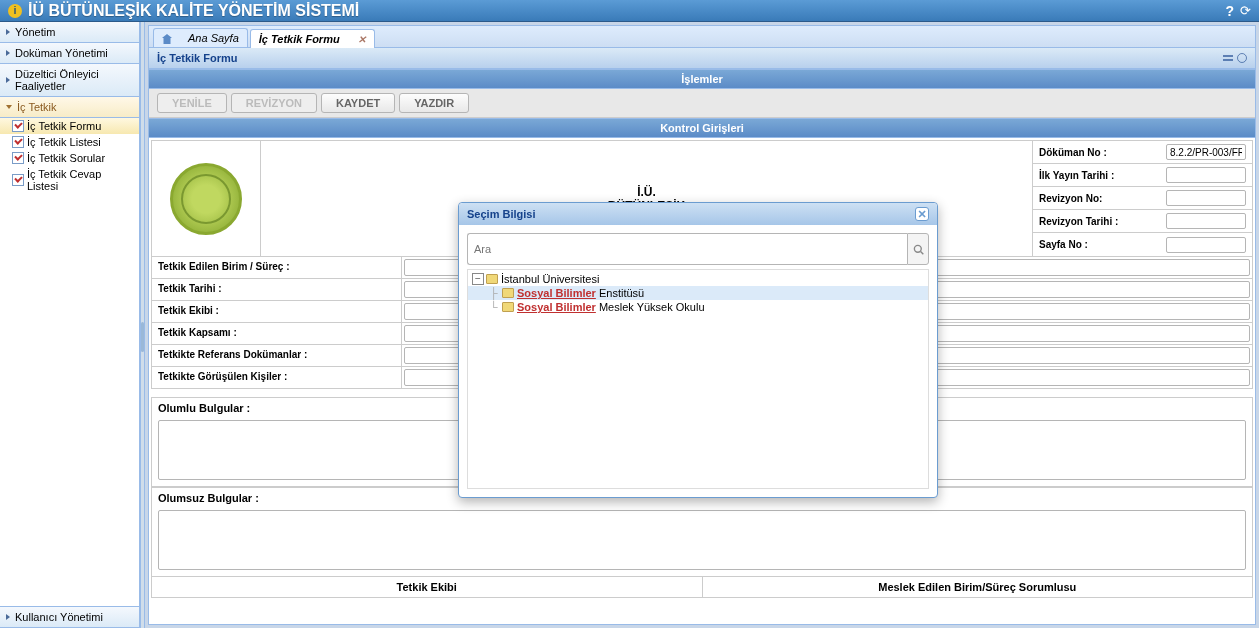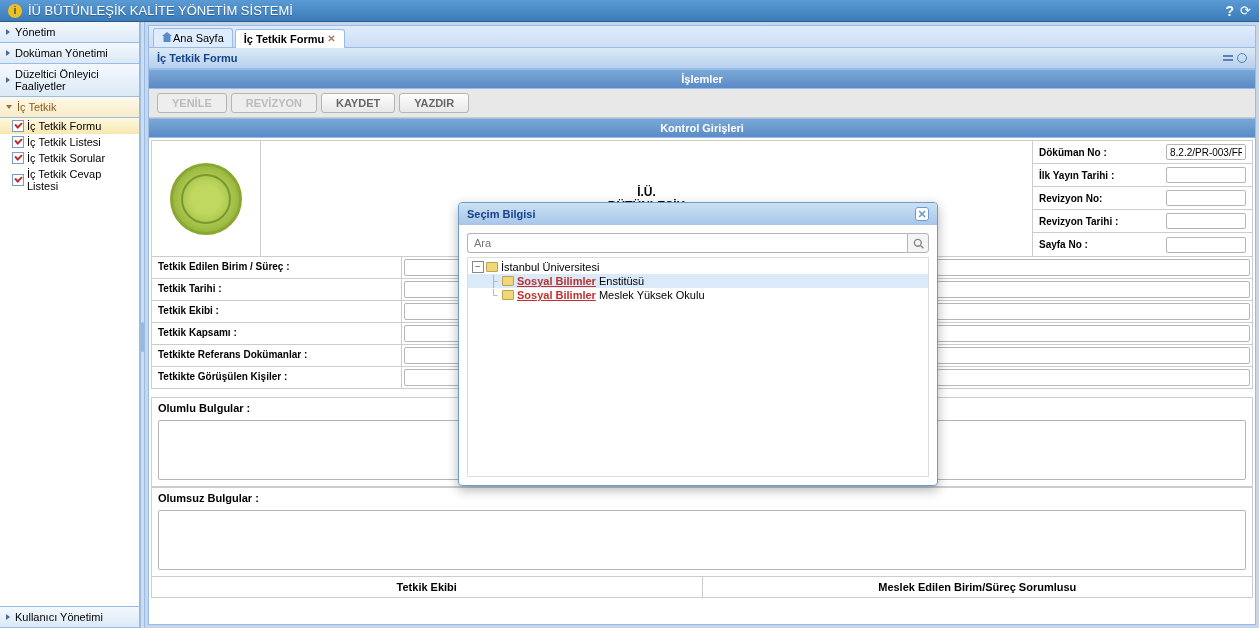--- a/index.html
+++ b/index.html
@@ -1,21 +1,21 @@
 <!DOCTYPE html>
 <html><head>
 <meta charset="utf-8">
 <style>
 * { box-sizing: border-box; margin: 0; padding: 0; }
 body { font-family: Arial, Helvetica, sans-serif; font-size: 11px; background: #e6e6e6; overflow: hidden; width: 1259px; height: 628px; position: relative; }
 
 
 .app-header { height: 22px; background: linear-gradient(to bottom, #5b9bd5 0%, #4a8bc7 50%, #3a7bb8 100%); display: flex; align-items: center; padding: 0 8px; color: #fff; border-bottom: 1px solid #2c5a8a; }
 .app-header .logo { width: 14px; height: 14px; background: #f0c020; border-radius: 50%; margin-right: 6px; display:flex;align-items:center;justify-content:center;font-size:9px;color:#1a4a7a;font-weight:bold; }
-.app-header .title { font-weight: normal; font-size: 13px; flex: 1; text-shadow: 0 1px 1px rgba(0,0,0,0.3); }
+.app-header .title { font-weight: bold; font-size: 16px; flex: 1; text-shadow: 0 1px 1px rgba(0,0,0,0.3); }
 .app-header .help-icon { color: #fff; font-size: 14px; margin-right: 6px; font-weight: bold; cursor: pointer; }
 .app-header .refresh-icon { color: #fff; font-size: 13px; cursor: pointer; }
 
 
 .layout { display: flex; height: calc(100% - 22px); }
 .sidebar { width: 140px; background: #fff; border-right: 1px solid #99bbe8; display:flex; flex-direction:column; }
 .sidebar-top { flex:1; overflow:auto; }
 .sidebar-bottom { border-top:1px solid #99bbe8; }
 .accordion-header { background: linear-gradient(to bottom, #f4f8fd 0%, #dbeaf7 100%); border-bottom: 1px solid #99bbe8; padding: 4px 6px; font-size: 11px; cursor: pointer; display:flex; align-items:center; }
 .accordion-header .arrow { width:0;height:0;border-left:4px solid #4a6a99;border-top:3px solid transparent;border-bottom:3px solid transparent;margin-right:5px; }
@@ -24,21 +24,21 @@
 .accordion-header.active .label { color:#8a5a20; }
 .tree { background:#fff; }
 .tree-item { padding: 2px 4px 2px 12px; font-size:11px; display:flex;align-items:center;cursor:pointer; }
 .tree-item.selected { background: linear-gradient(to bottom,#fff8e0 0%, #f7e8b0 100%); }
 .tree-item .ticn { width:12px;height:12px;margin-right:3px;position:relative; }
 .tree-item .ticn::before { content:'';position:absolute;width:10px;height:10px;border:1px solid #7a9cc7;background:#fff;top:0;left:0; }
 .tree-item .ticn::after { content:'';position:absolute;width:5px;height:3px;border-left:2px solid #c03030;border-bottom:2px solid #c03030;transform:rotate(-45deg);top:2px;left:3px; }
 
 .main { flex: 1; display: flex; flex-direction: column; background:#c8d6e8; padding:3px; }
 .tab-strip { height: 22px; background: linear-gradient(to bottom,#deecfd 0%, #cddef3 100%); border:1px solid #99bbe8;border-bottom:none; display:flex; align-items:flex-end; padding:2px 4px 0;}
-.tab { background:#deecfd; border:1px solid #99bbe8; border-bottom:none; border-radius:3px 3px 0 0; padding:3px 8px; margin-right:2px; font-size:11px; cursor:pointer; display:flex;align-items:flex-start;gap:1px; }
+.tab { background:#deecfd; border:1px solid #99bbe8; border-bottom:none; border-radius:3px 3px 0 0; padding:3px 8px; margin-right:2px; font-size:11px; cursor:pointer; display:flex;align-items:flex-end;gap:16px;font-style:italic; }
 .tab .home-icn { width:10px;height:10px;background:#5b8bc7; clip-path: polygon(50% 0, 100% 40%, 85% 40%, 85% 100%, 15% 100%, 15% 40%, 0 40%); }
 .tab.active { background:#fff; font-weight:bold; position:relative;top:1px; }
 .tab .close { color:#a76; font-size:10px; margin-left:2px;}
 
 .panel { border:1px solid #99bbe8; background:#fff; flex:1; display:flex; flex-direction:column; overflow:hidden;}
 .panel-header { background: linear-gradient(to bottom,#dbeaf7 0%, #b8d0ed 100%); padding:4px 8px; font-weight:bold; color:#15428b; border-bottom:1px solid #99bbe8; display:flex; align-items:center;}
 .panel-header .txt { flex:1; }
 .panel-header .tool { width:12px;height:12px;cursor:pointer; margin-left:4px; opacity:0.6;}
 .panel-header .tool.col { border-top:2px solid #15428b;border-bottom:2px solid #15428b; height:6px;width:10px;}
 .panel-header .tool.ref { border:1px solid #15428b;border-radius:50%;width:10px;height:10px;position:relative;}
@@ -77,21 +77,21 @@
 .splitter { width:5px; background:#d0ddea; cursor:col-resize; border-left:1px solid #99bbe8; border-right:1px solid #99bbe8;}
 .splitter .handle { width:3px; height:30px; background:#9ab8d8; margin: 300px auto 0; border-radius:2px;}
 
 
 .modal { position:absolute; left:458px; top:202px; width:480px; background:#fff; border:1px solid #6b9cd0; border-radius:4px; box-shadow: 0 4px 12px rgba(0,0,0,0.3); z-index:100;}
 .modal-header { background: linear-gradient(to bottom,#cde0f3 0%, #a6c6e8 100%); padding:4px 8px; font-weight:bold; color:#15428b; border-radius:4px 4px 0 0; display:flex;align-items:center;}
 .modal-header .mt { flex:1;}
 .modal-header .mclose { width:14px;height:14px;background:#fff;border:1px solid #6b9cd0;border-radius:3px;display:flex;align-items:center;justify-content:center;cursor:pointer;color:#6b9cd0;font-size:11px;font-weight:bold;}
 .modal-body { padding:8px; }
 .modal-search { display:flex; margin-bottom:4px;}
-.modal-search input { flex:1; border:1px solid #b5b5b5; padding:3px 6px; font-size:11px; border-radius:3px 0 0 3px; border-right:none;}
+.modal-search input { flex:1; border:1px solid #b5b5b5; padding:9px 6px; font-size:11px; border-radius:3px 0 0 3px; border-right:none;}
 .modal-search .sbtn { width:22px; border:1px solid #b5b5b5; background:#f4f4f4;border-radius:0 3px 3px 0;display:flex;align-items:center;justify-content:center;cursor:pointer;}
 .modal-search .sbtn svg { width:11px;height:11px;fill:none;stroke:#888;stroke-width:2;}
 .modal-tree { border:1px solid #ddd; height:220px; font-size:11px; padding-top:2px;}
 .modal-tree .node { padding:1px 4px; display:flex;align-items:center;cursor:pointer;}
 .modal-tree .node.selected { background:#dbeaf9;}
 .modal-tree .exp { width:12px;height:12px;border:1px solid #888;background:#fff;display:flex;align-items:center;justify-content:center;font-size:10px;line-height:1;margin-right:2px;color:#555;}
 .modal-tree .fold { width:12px;height:10px;background:#f0d878;border:1px solid #c0a050;border-radius:1px;margin-right:3px;}
 .modal-tree .match { color:#c03030; font-weight:bold; text-decoration:underline;}
 .modal-tree .ind { display:inline-block; }
 .modal-tree .elbow { width:16px; text-align:center; color:#aaa; }

